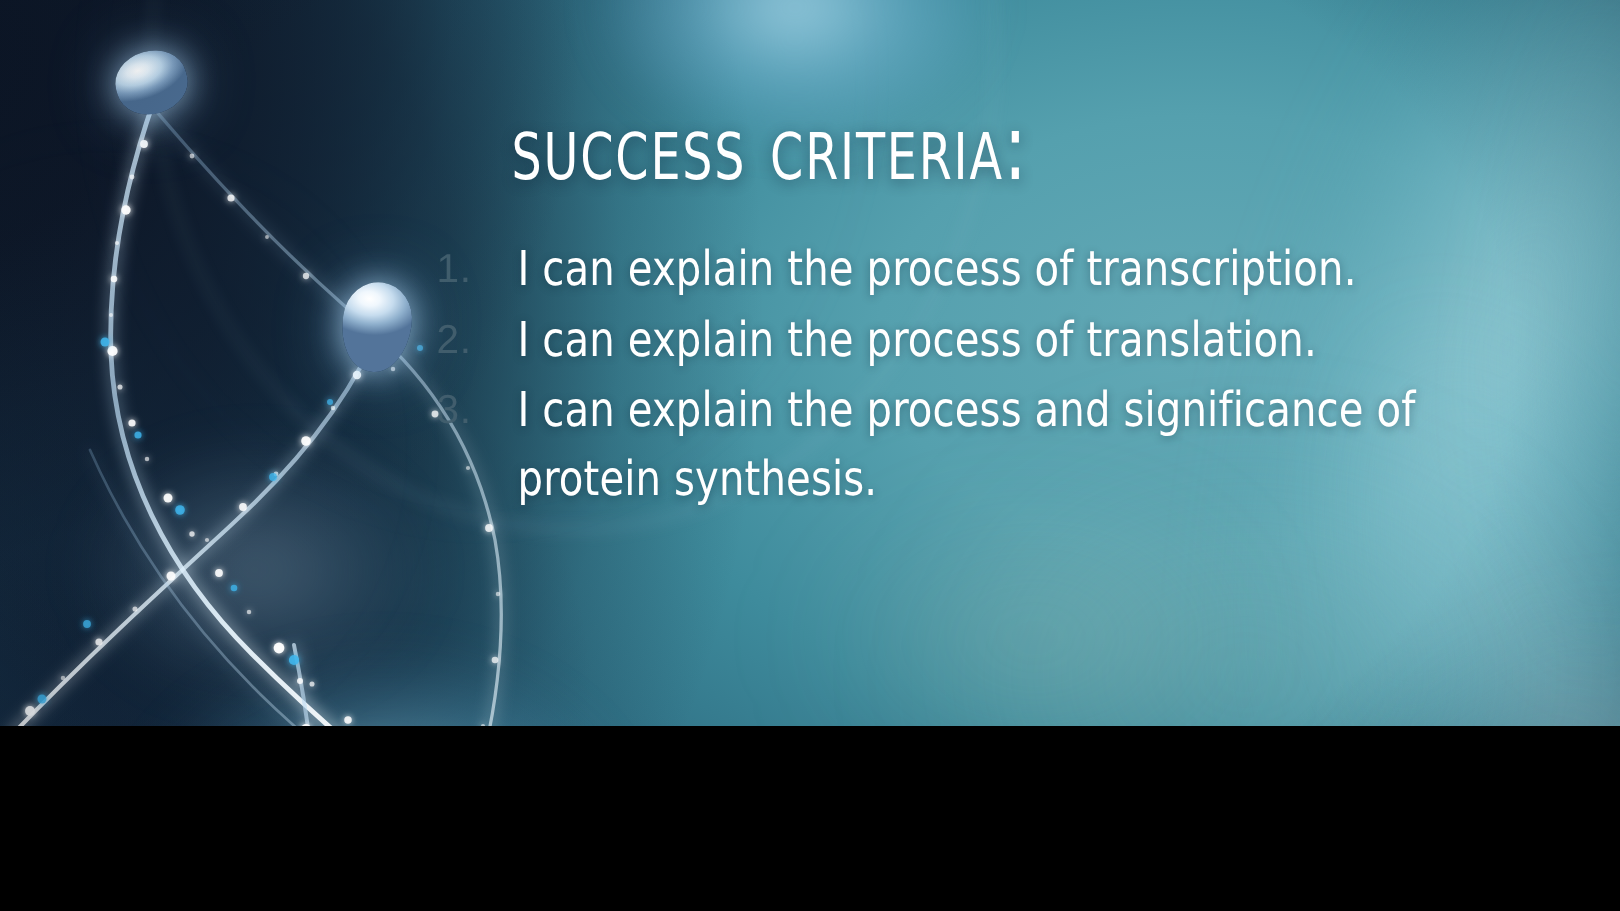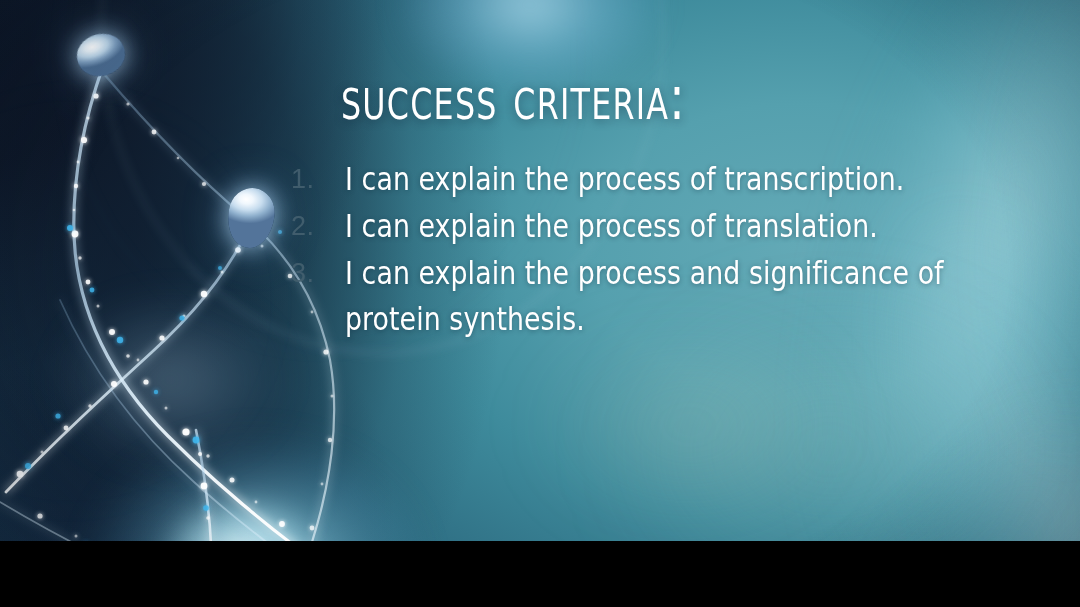--- a/index.html
+++ b/index.html
@@ -4,21 +4,21 @@
 <title>Success Criteria Slide</title>
 <style>
   html, body {
     margin: 0;
     padding: 0;
     background: #000;
   }
   #slide {
     position: relative;
     width: 1080px;
-    height: 541px;
+    height: 484px;
     overflow: hidden;
     font-family: "Liberation Sans", sans-serif;
     background: #1a3a4c;
     user-select: none;
   }
 
   
   .bg-layer {
     position: absolute;
     inset: 0;

